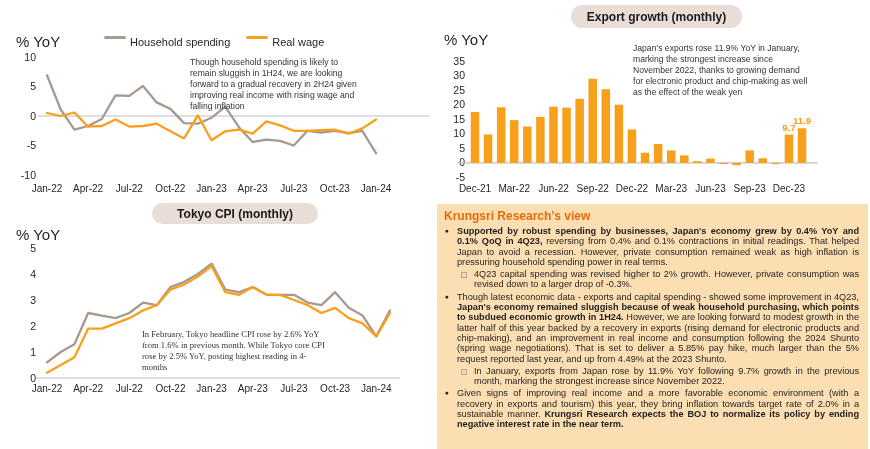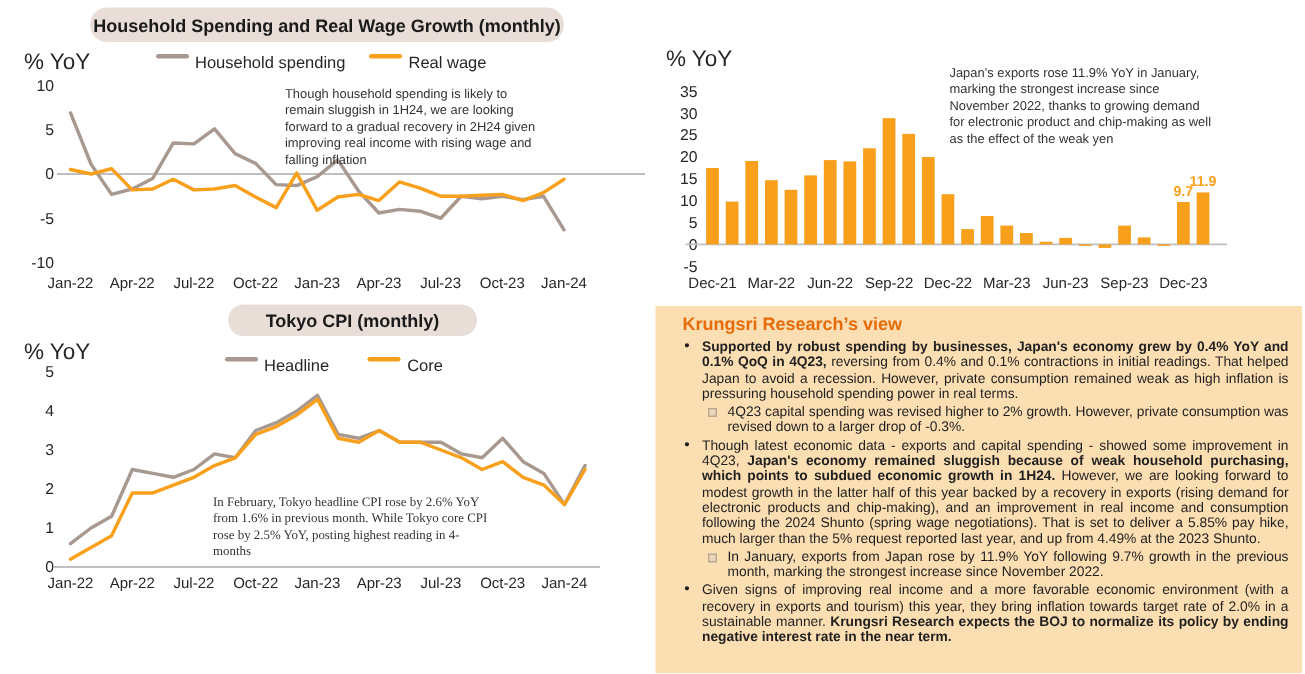--- a/index.html
+++ b/index.html
@@ -23,36 +23,35 @@
   #chart-household{left:0;top:30px;width:435px;height:170px;}
   #chart-export{left:435px;top:34px;width:435px;height:166px;}
   #chart-cpi{left:0;top:235px;width:435px;height:165px;}
   svg text{font-family:"Liberation Sans",sans-serif;}
   .anno{position:absolute;font-size:8.6px;line-height:1.28;color:#333;}
   #anno-household{left:190px;top:57px;width:176px;}
   #anno-export{left:633px;top:43px;width:177px;}
   #anno-cpi{left:142px;top:329px;width:184px;font-family:Liberation Serif, serif;}
   .source{position:absolute;left:8px;top:404px;font-size:8.6px;color:#404040;}
   .panel{position:absolute;left:437px;top:204px;width:431px;height:245px;background:#FCDEB3;
-         padding:5px 9px 4px 18px;box-sizing:border-box;overflow:hidden;}
+         padding:5px 9px 4px 7px;box-sizing:border-box;overflow:hidden;}
   .panel h2{font-size:12px;font-weight:bold;color:#E66C0A;margin:0 0 3px 0;}
   .p-item{position:relative;font-size:9.2px;line-height:10.3px;text-align:justify;
           color:#1f1f1f;margin-bottom:2px;}
   .p-item.l1{padding-left:13px;}
   .p-item.l1::before{content:"\25CF";position:absolute;left:1px;top:0;font-size:6.5px;line-height:10.3px;color:#1f1f1f;}
   .p-item.l2{padding-left:30px;}
   .p-item.l2::before{content:"";position:absolute;left:17px;top:3px;width:4px;height:4px;
           background:#EAD9BD;border:1px solid #BBA98E;}
 </style>
 </head>
 <body>
 
 <div class="canvas">
 
-  <div class="pill" id="pill-household">Household Spending and Real Wage Growth (monthly)</div>
   <div class="unit" id="unit-household">% YoY</div>
   <div class="legend" id="legend-household">
     <span class="legend-item">
       <i class="swatch" style="background: rgb(168, 153, 144);"></i>
       <span>Household spending</span>
     </span>
     <span class="legend-item">
       <i class="swatch" style="background: rgb(248, 160, 28);"></i>
       <span>Real wage</span>
     </span>
@@ -71,20 +70,21 @@
       <text x="211.5" y="162" font-size="10" text-anchor="middle" fill="#262626" font-weight="normal">Jan-23</text>
       <text x="252.625" y="162" font-size="10" text-anchor="middle" fill="#262626" font-weight="normal">Apr-23</text>
       <text x="293.75" y="162" font-size="10" text-anchor="middle" fill="#262626" font-weight="normal">Jul-23</text>
       <text x="334.875" y="162" font-size="10" text-anchor="middle" fill="#262626" font-weight="normal">Oct-23</text>
       <text x="376" y="162" font-size="10" text-anchor="middle" fill="#262626" font-weight="normal">Jan-24</text>
       <polyline points="47.0,45.3 60.7,79.5 74.4,99.6 88.1,96.0 101.8,89.0 115.5,65.3 129.3,65.9 143.0,55.9 156.7,72.4 170.4,78.9 184.1,93.1 197.8,93.7 211.5,87.8 225.2,76.6 238.9,97.2 252.6,112.0 266.3,109.6 280.0,110.8 293.8,115.5 307.5,100.8 321.2,102.5 334.9,100.8 348.6,103.1 362.3,100.8 376.0,123.2" fill="none" stroke="#A89990" stroke-width="2.3" stroke-linejoin="round" stroke-linecap="round"></polyline>
       <polyline points="47.0,83.0 60.7,86.0 74.4,82.5 88.1,96.6 101.8,96.0 115.5,89.5 129.3,96.6 143.0,96.0 156.7,93.7 170.4,101.3 184.1,108.4 197.8,85.4 211.5,110.2 225.2,101.3 238.9,99.6 252.6,103.7 266.3,91.3 280.0,95.4 293.8,100.8 307.5,100.8 321.2,100.2 334.9,99.6 348.6,103.7 362.3,98.4 376.0,89.5" fill="none" stroke="#F8A01C" stroke-width="2.3" stroke-linejoin="round" stroke-linecap="round"></polyline>
     </svg>
   <div class="anno" id="anno-household">Though household spending is likely to remain sluggish in 1H24, we are looking forward to a gradual recovery in 2H24 given improving real income with rising wage and falling inflation</div>
 
+  <div class="pill" id="pill-export">Export growth (monthly)</div>
   <div class="unit" id="unit-export">% YoY</div>
   <svg class="chart" id="chart-export" viewBox="0 0 435 166">
       <text x="30" y="30.5" font-size="10.5" text-anchor="end" fill="#262626" font-weight="normal">35</text>
       <text x="30" y="45.0625" font-size="10.5" text-anchor="end" fill="#262626" font-weight="normal">30</text>
       <text x="30" y="59.625" font-size="10.5" text-anchor="end" fill="#262626" font-weight="normal">25</text>
       <text x="30" y="74.1875" font-size="10.5" text-anchor="end" fill="#262626" font-weight="normal">20</text>
       <text x="30" y="88.75" font-size="10.5" text-anchor="end" fill="#262626" font-weight="normal">15</text>
       <text x="30" y="103.3125" font-size="10.5" text-anchor="end" fill="#262626" font-weight="normal">10</text>
       <text x="30" y="117.875" font-size="10.5" text-anchor="end" fill="#262626" font-weight="normal">5</text>
       <text x="30" y="132.4375" font-size="10.5" text-anchor="end" fill="#262626" font-weight="normal">0</text>
@@ -125,30 +125,20 @@
       <rect x="336.59" y="128.9375" width="8.5" height="1" fill="#F8A01C"></rect>
       <rect x="349.67" y="100.68625" width="8.5" height="28.25125" fill="#F8A01C"></rect>
       <rect x="362.75" y="94.27875" width="8.5" height="34.65875" fill="#F8A01C"></rect>
       <text x="353.92" y="96.68625" font-size="9.5" text-anchor="middle" fill="#F8A01C" font-weight="bold">9.7</text>
       <text x="367" y="90.27875" font-size="9.5" text-anchor="middle" fill="#F8A01C" font-weight="bold">11.9</text>
     </svg>
   <div class="anno" id="anno-export">Japan’s exports rose 11.9% YoY in January, marking the strongest increase since November 2022, thanks to growing demand for electronic product and chip-making as well as the effect of the weak yen</div>
 
   <div class="pill" id="pill-cpi">Tokyo CPI (monthly)</div>
   <div class="unit" id="unit-cpi">% YoY</div>
-  <div class="legend" id="legend-cpi">
-    <span class="legend-item">
-      <i class="swatch" style="background: rgb(168, 153, 144);"></i>
-      <span>Headline</span>
-    </span>
-    <span class="legend-item">
-      <i class="swatch" style="background: rgb(248, 160, 28);"></i>
-      <span>Core</span>
-    </span>
-  </div>
   <svg class="chart" id="chart-cpi" viewBox="0 0 435 165">
       <text x="36" y="16.5" font-size="10.5" text-anchor="end" fill="#262626" font-weight="normal">5</text>
       <text x="36" y="42.5" font-size="10.5" text-anchor="end" fill="#262626" font-weight="normal">4</text>
       <text x="36" y="68.5" font-size="10.5" text-anchor="end" fill="#262626" font-weight="normal">3</text>
       <text x="36" y="94.5" font-size="10.5" text-anchor="end" fill="#262626" font-weight="normal">2</text>
       <text x="36" y="120.5" font-size="10.5" text-anchor="end" fill="#262626" font-weight="normal">1</text>
       <text x="36" y="146.5" font-size="10.5" text-anchor="end" fill="#262626" font-weight="normal">0</text>
       <line x1="36" y1="143" x2="400" y2="143" stroke="#BFBFBF" stroke-width="1.2"></line>
       <text x="47" y="157" font-size="10" text-anchor="middle" fill="#262626" font-weight="normal">Jan-22</text>
       <text x="88.16" y="157" font-size="10" text-anchor="middle" fill="#262626" font-weight="normal">Apr-22</text>

